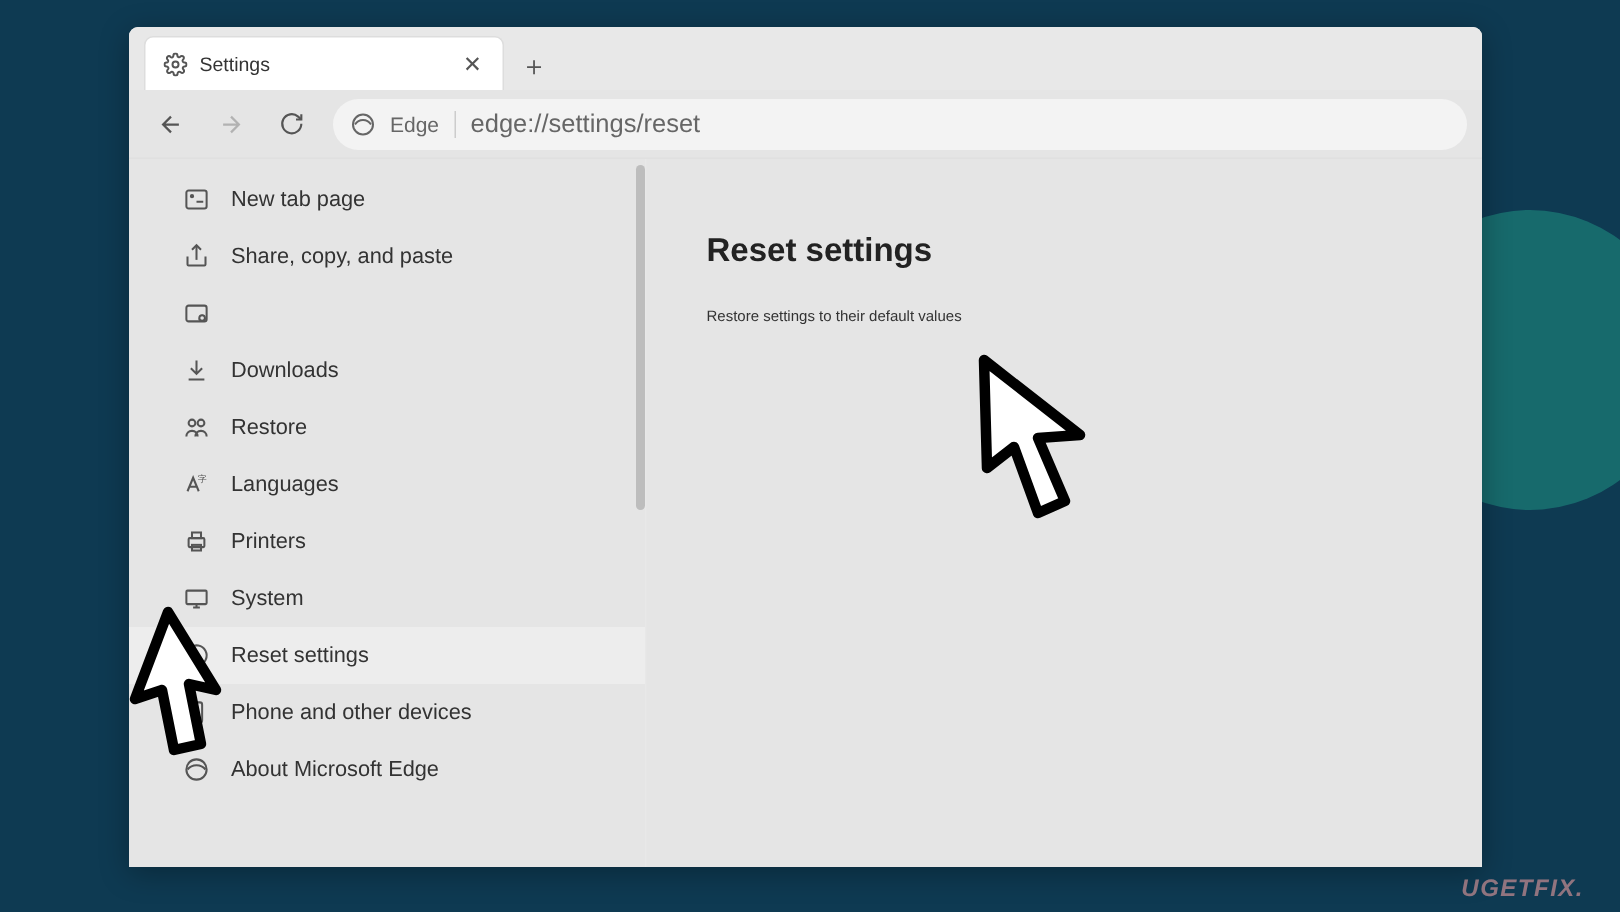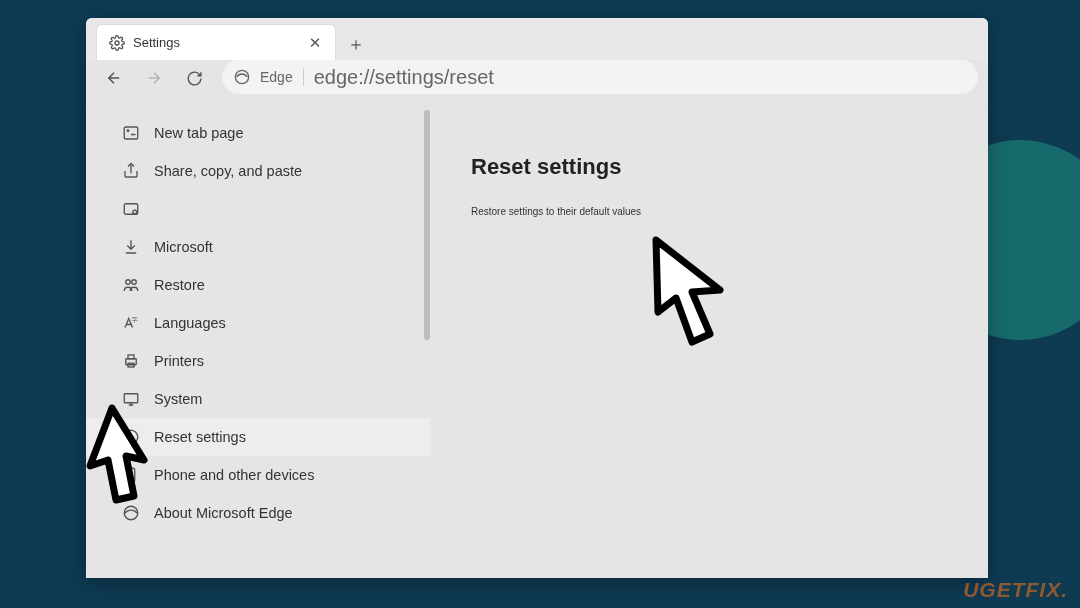--- a/index.html
+++ b/index.html
@@ -5,40 +5,40 @@
 *{box-sizing:border-box;margin:0;padding:0;font-family:"Segoe UI",Arial,sans-serif}
 body{width:1080px;height:608px;background:#0e3a52;position:relative;overflow:hidden}
 .bg-circle{position:absolute;right:-40px;top:140px;width:200px;height:200px;border-radius:50%;background:#1e8a7e;opacity:.6}
 .window{position:absolute;left:86px;top:18px;width:902px;height:560px;background:#e5e5e5;box-shadow:0 4px 20px rgba(0,0,0,.3);border-radius:6px 6px 0 0;overflow:hidden;display:flex;flex-direction:column}
 .tabbar{height:42px;background:#e8e8e8;display:flex;align-items:flex-end}
 .tab{display:flex;align-items:center;gap:8px;background:#fff;height:36px;padding:0 12px;border-radius:6px 6px 0 0;margin-left:10px;min-width:240px;border-top:1px solid #ddd;border-left:1px solid #ddd;border-right:1px solid #ddd}
 .tab .ico{width:16px;height:16px;display:flex;align-items:center;justify-content:center;color:#555}
 .tab .title{font-size:13px;color:#333;flex:1}
 .tab .close{width:16px;height:16px;color:#555;display:flex;align-items:center;justify-content:center;font-size:15px}
 .newtab{width:32px;height:32px;display:flex;align-items:center;justify-content:center;color:#555;font-size:18px;margin-left:4px}
-.toolbar{height:46px;display:flex;padding:0 10px;gap:4px;border-bottom:1px solid #e0e0e0}
+.toolbar{height:46px;display:flex;align-items:center;padding:0 10px;gap:4px;border-bottom:1px solid #e0e0e0}
 .navbtn{width:36px;height:36px;border-radius:4px;display:flex;align-items:center;justify-content:center;color:#555}
 .navbtn.disabled{opacity:.35}
 .addr{flex:1;height:34px;background:#f3f3f3;border-radius:17px;display:flex;align-items:center;padding:0 12px;gap:10px;margin-left:6px}
 .addr .elogo{width:16px;height:16px}
 .addr .label{font-size:14px;color:#666}
 .addr .divider{width:1px;height:18px;background:#ccc}
-.addr .url{font-size:20px;color:#666}
+.addr .url{font-size:17px;color:#666}
 .content{flex:1;display:flex;overflow:hidden}
 .sidebar{width:345px;border-right:1px solid #e8e8e8;position:relative;padding-top:8px}
 .sb-item{display:flex;align-items:center;gap:14px;padding:10px 10px 10px 36px;font-size:14.5px;color:#333;position:relative}
 .sb-item.selected{background:#ededed}
 .sb-item.selected::before{content:"";position:absolute;left:20px;top:8px;bottom:8px;width:3px;background:#0078d4;border-radius:2px}
 .sb-item .sicon{width:18px;height:18px;color:#555;flex-shrink:0;display:flex;align-items:center;justify-content:center}
 .scrolltrack{position:absolute;right:0;top:4px;width:6px;height:230px;background:#bdbdbd;border-radius:3px}
 .main{flex:1;padding:48px 40px}
 .main h1{font-size:22px;font-weight:600;color:#222;margin-bottom:26px}
 .main .opt{font-size:10px;color:#333}
 .cursor{position:absolute;pointer-events:none}
-.watermark{position:absolute;right:12px;bottom:6px;color:#f97316;font-size:21px;font-style:italic;letter-spacing:1px;opacity:.55;font-weight:600}
+.watermark{position:absolute;right:24px;bottom:6px;color:#fca5a5;font-size:16px;font-style:italic;letter-spacing:1px;opacity:.55;font-weight:600}
 svg{display:block}
 </style>
 </head>
 <body>
 
 <div class="bg-circle"></div>
 
 <div class="window">
 
   <div class="tabbar">
@@ -118,21 +118,21 @@
             </svg>
           </span>
       </div>
       <div class="sb-item">
         <span class="sicon">
             <svg width="18" height="18" viewBox="0 0 24 24" fill="none" stroke="currentColor" stroke-width="1.8">
               <path d="M12 3v12m-5-5l5 5 5-5"></path>
               <path d="M5 20h14"></path>
             </svg>
           </span>
-        <span>Microsoft</span>
+        <span>Downloads</span>
       </div>
       <div class="sb-item">
         <span class="sicon">
             <svg width="18" height="18" viewBox="0 0 24 24" fill="none" stroke="currentColor" stroke-width="1.8">
               <circle cx="8" cy="8" r="3"></circle>
               <circle cx="16" cy="8" r="3"></circle>
               <path d="M3 20c0-3 2-5 5-5s5 2 5 5m-2 0c0-3 2-5 5-5s5 2 5 5"></path>
             </svg>
           </span>
         <span>Restore</span>

